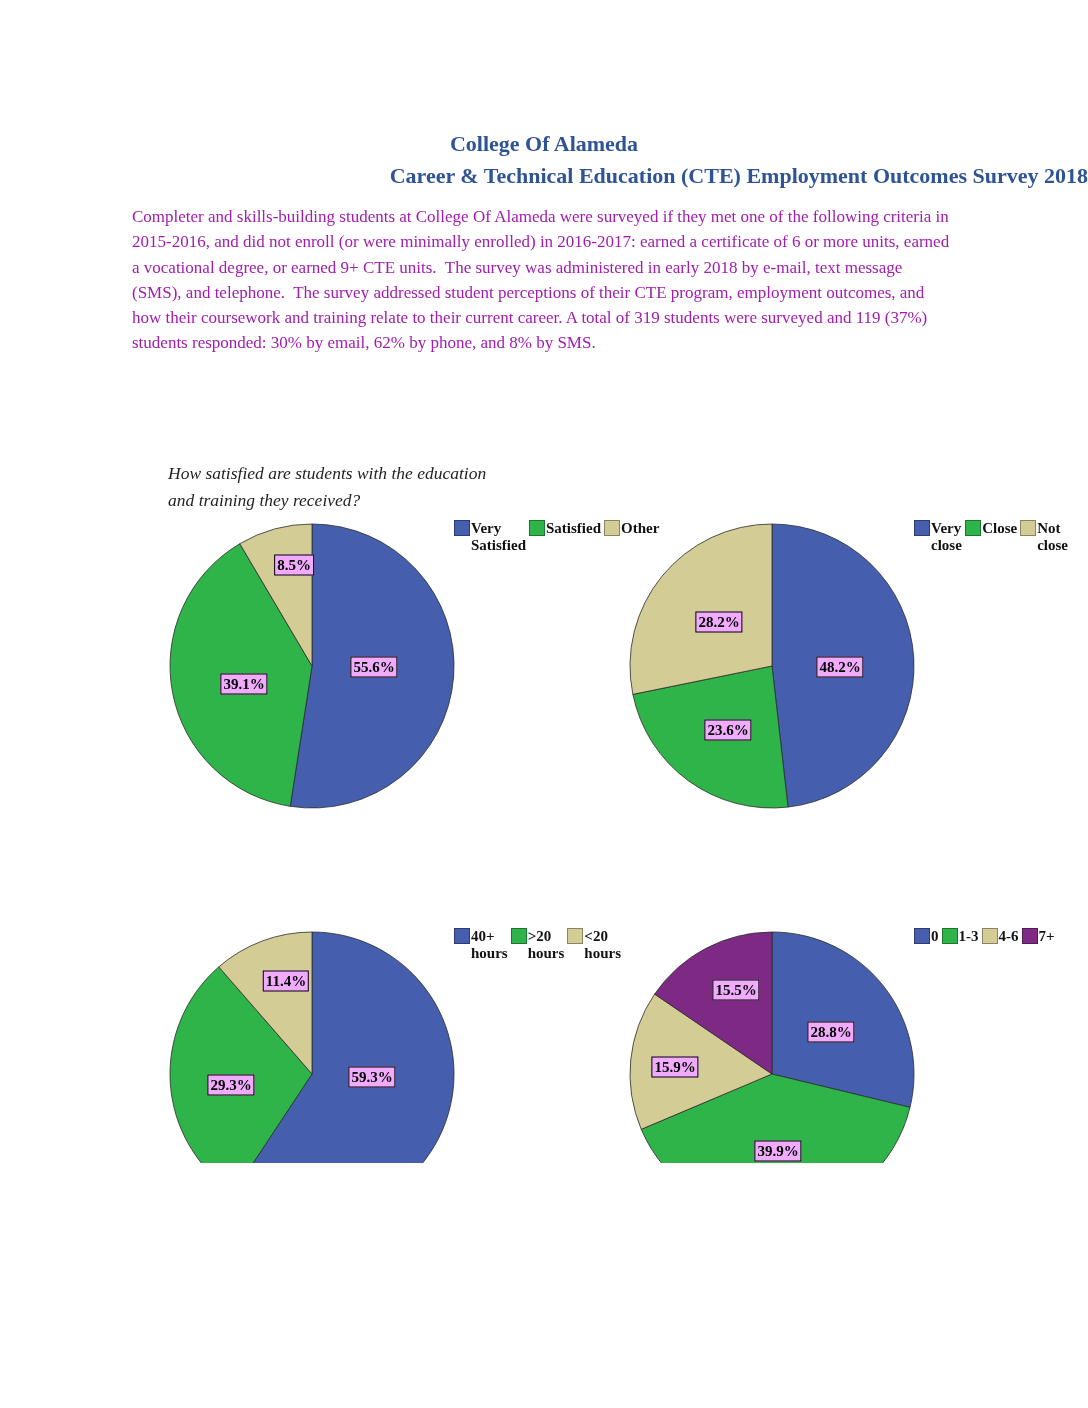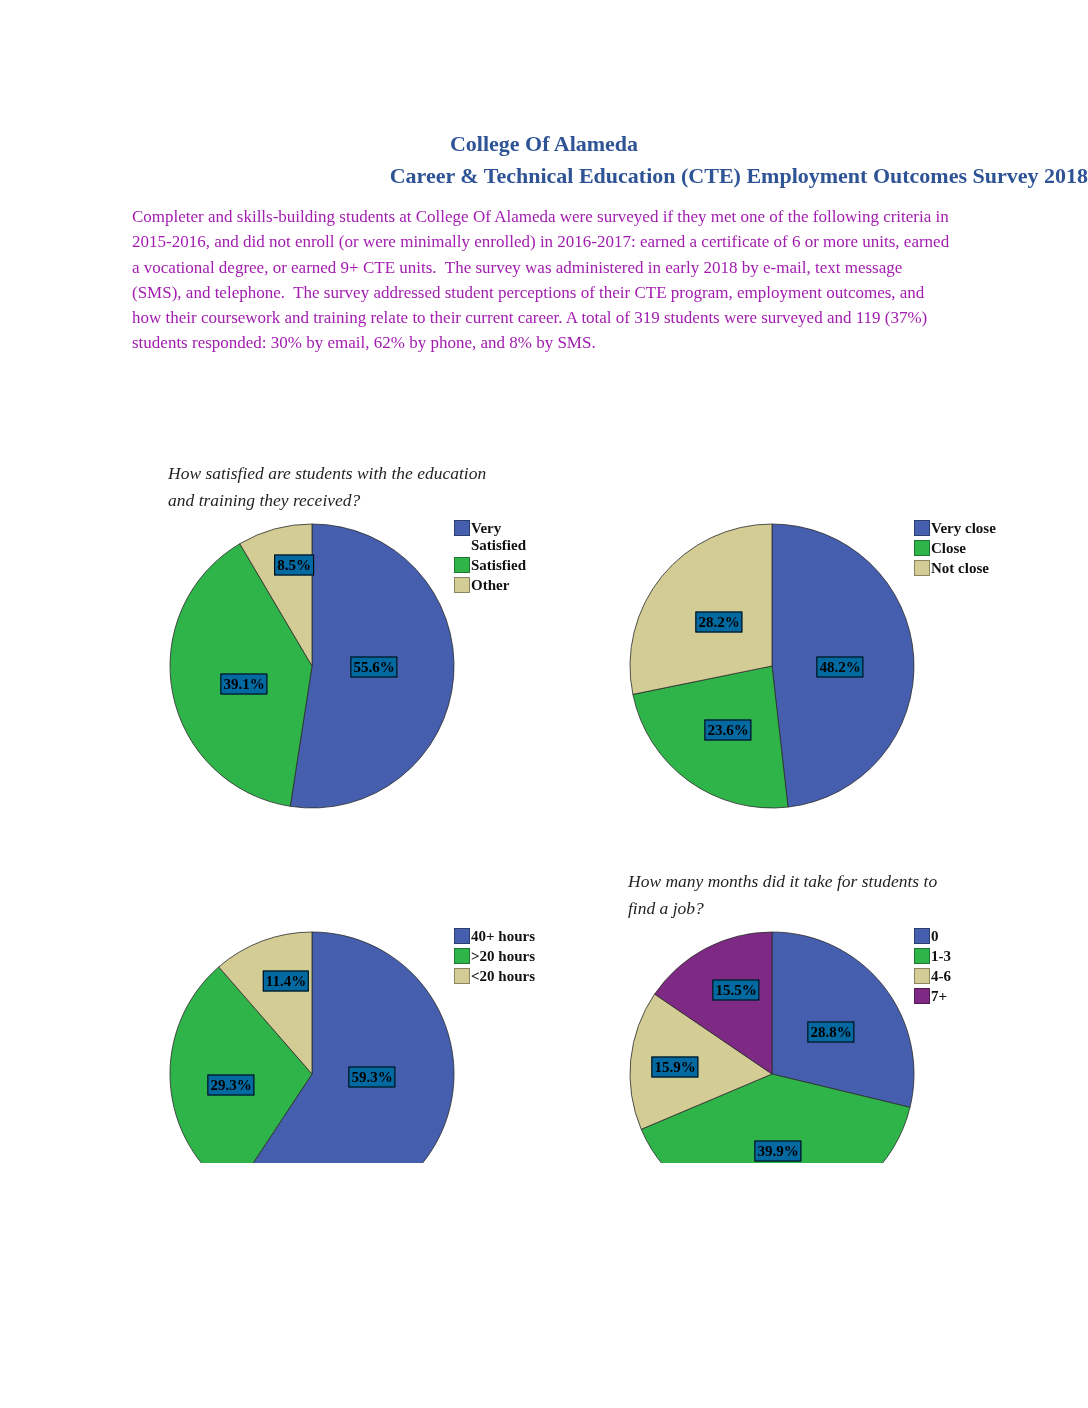--- a/index.html
+++ b/index.html
@@ -21,26 +21,26 @@
   }
   .chart{position:absolute;width:440px;height:410px;}
   .chart-title{
     margin:0;font-style:italic;font-size:17.5px;line-height:27px;
     color:#1f1f1f;white-space:pre-line;
   }
   .pie-area{position:absolute;left:0;top:62px;width:288px;height:288px;}
   .pie-area svg{width:100%;height:100%;display:block;}
   .slice-label{
     position:absolute;transform:translate(-50%,-50%);
-    background:#0369a1;border:1px solid #000000;padding:0px 2px;
+    background:#f0abfc;border:1px solid #000000;padding:0px 2px;
     font-size:15px;font-weight:bold;color:#000000;white-space:nowrap;line-height:19px;
   }
   .legend{
     position:absolute;left:286px;top:60px;
-    display:flex;flex-direction:column;gap:3px;justify-content:flex-end;
+    display:flex;flex-direction:row;gap:3px;justify-content:flex-end;
   }
   .legend-item{display:flex;align-items:flex-start;}
   .legend-swatch{
     width:16px;height:16px;flex:0 0 16px;margin-top:0px;
     border:1px solid rgba(0,0,0,0.35);box-sizing:border-box;
   }
   .legend-label{
     font-size:15px;font-weight:bold;line-height:17px;color:#111111;
     white-space:pre-line;padding-left:1px;
   }
@@ -132,22 +132,20 @@
           <span class="legend-label">&gt;20 hours</span>
         </div>
         <div class="legend-item">
           <span class="legend-swatch" style="background: rgb(211, 205, 149);"></span>
           <span class="legend-label">&lt;20 hours</span>
         </div>
       </div>
   </figure>
 
   <figure class="chart" style="left:588px;top:852px;">
-    <figcaption class="chart-title">How many months did it take for students to
-find a job?</figcaption>
     <div class="pie-area">
         <svg viewBox="0 0 288 288">
           <path d="M 144 144 L 144.00 2.00 A 142 142 0 0 1 282.03 177.33 Z" fill="#455fae" stroke="#2b2b2b" stroke-width="0.8"></path>
           <path d="M 144 144 L 282.03 177.33 A 142 142 0 0 1 13.22 199.32 Z" fill="#2fb44a" stroke="#2b2b2b" stroke-width="0.8"></path>
           <path d="M 144 144 L 13.22 199.32 A 142 142 0 0 1 26.63 64.07 Z" fill="#d3cd95" stroke="#2b2b2b" stroke-width="0.8"></path>
           <path d="M 144 144 L 26.63 64.07 A 142 142 0 0 1 144.00 2.00 Z" fill="#7e2a85" stroke="#2b2b2b" stroke-width="0.8"></path>
         </svg>
         <div class="slice-label" style="left: 203px; top: 102px;">28.8%</div>
         <div class="slice-label" style="left: 150px; top: 221px;">39.9%</div>
         <div class="slice-label" style="left: 47px; top: 137px;">15.9%</div>

